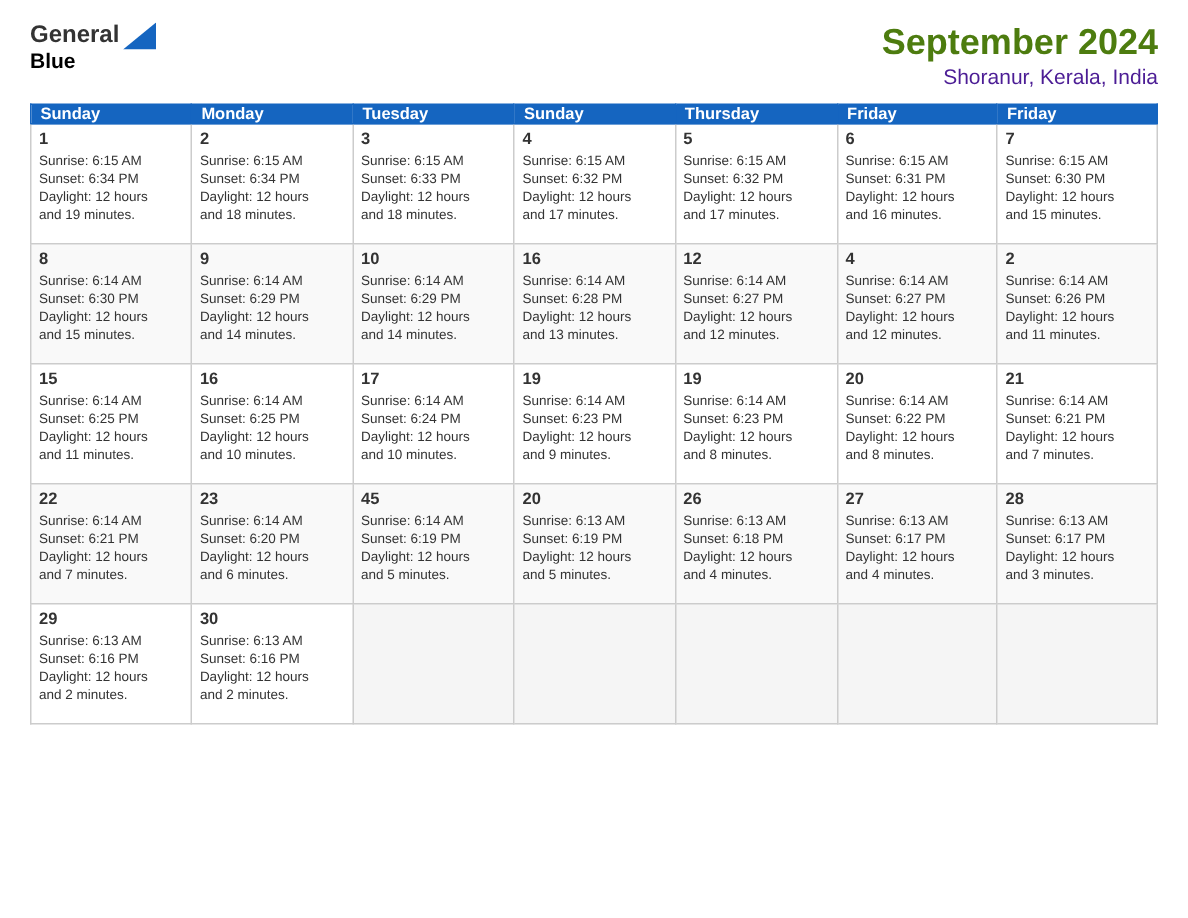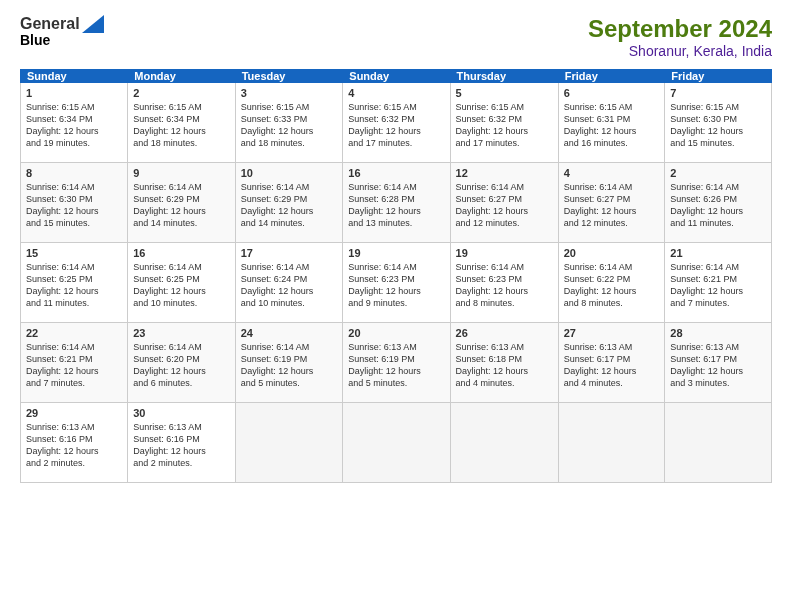--- a/index.html
+++ b/index.html
@@ -277,21 +277,21 @@
 and 7 minutes.</div>
           </td>
           <td>
             <span class="day-num">23</span>
             <div class="day-info" style="white-space: pre-line;">Sunrise: 6:14 AM
 Sunset: 6:20 PM
 Daylight: 12 hours
 and 6 minutes.</div>
           </td>
           <td>
-            <span class="day-num">24</span>
+            <span class="day-num">45</span>
             <div class="day-info" style="white-space: pre-line;">Sunrise: 6:14 AM
 Sunset: 6:19 PM
 Daylight: 12 hours
 and 5 minutes.</div>
           </td>
           <td>
             <span class="day-num">20</span>
             <div class="day-info" style="white-space: pre-line;">Sunrise: 6:13 AM
 Sunset: 6:19 PM
 Daylight: 12 hours

